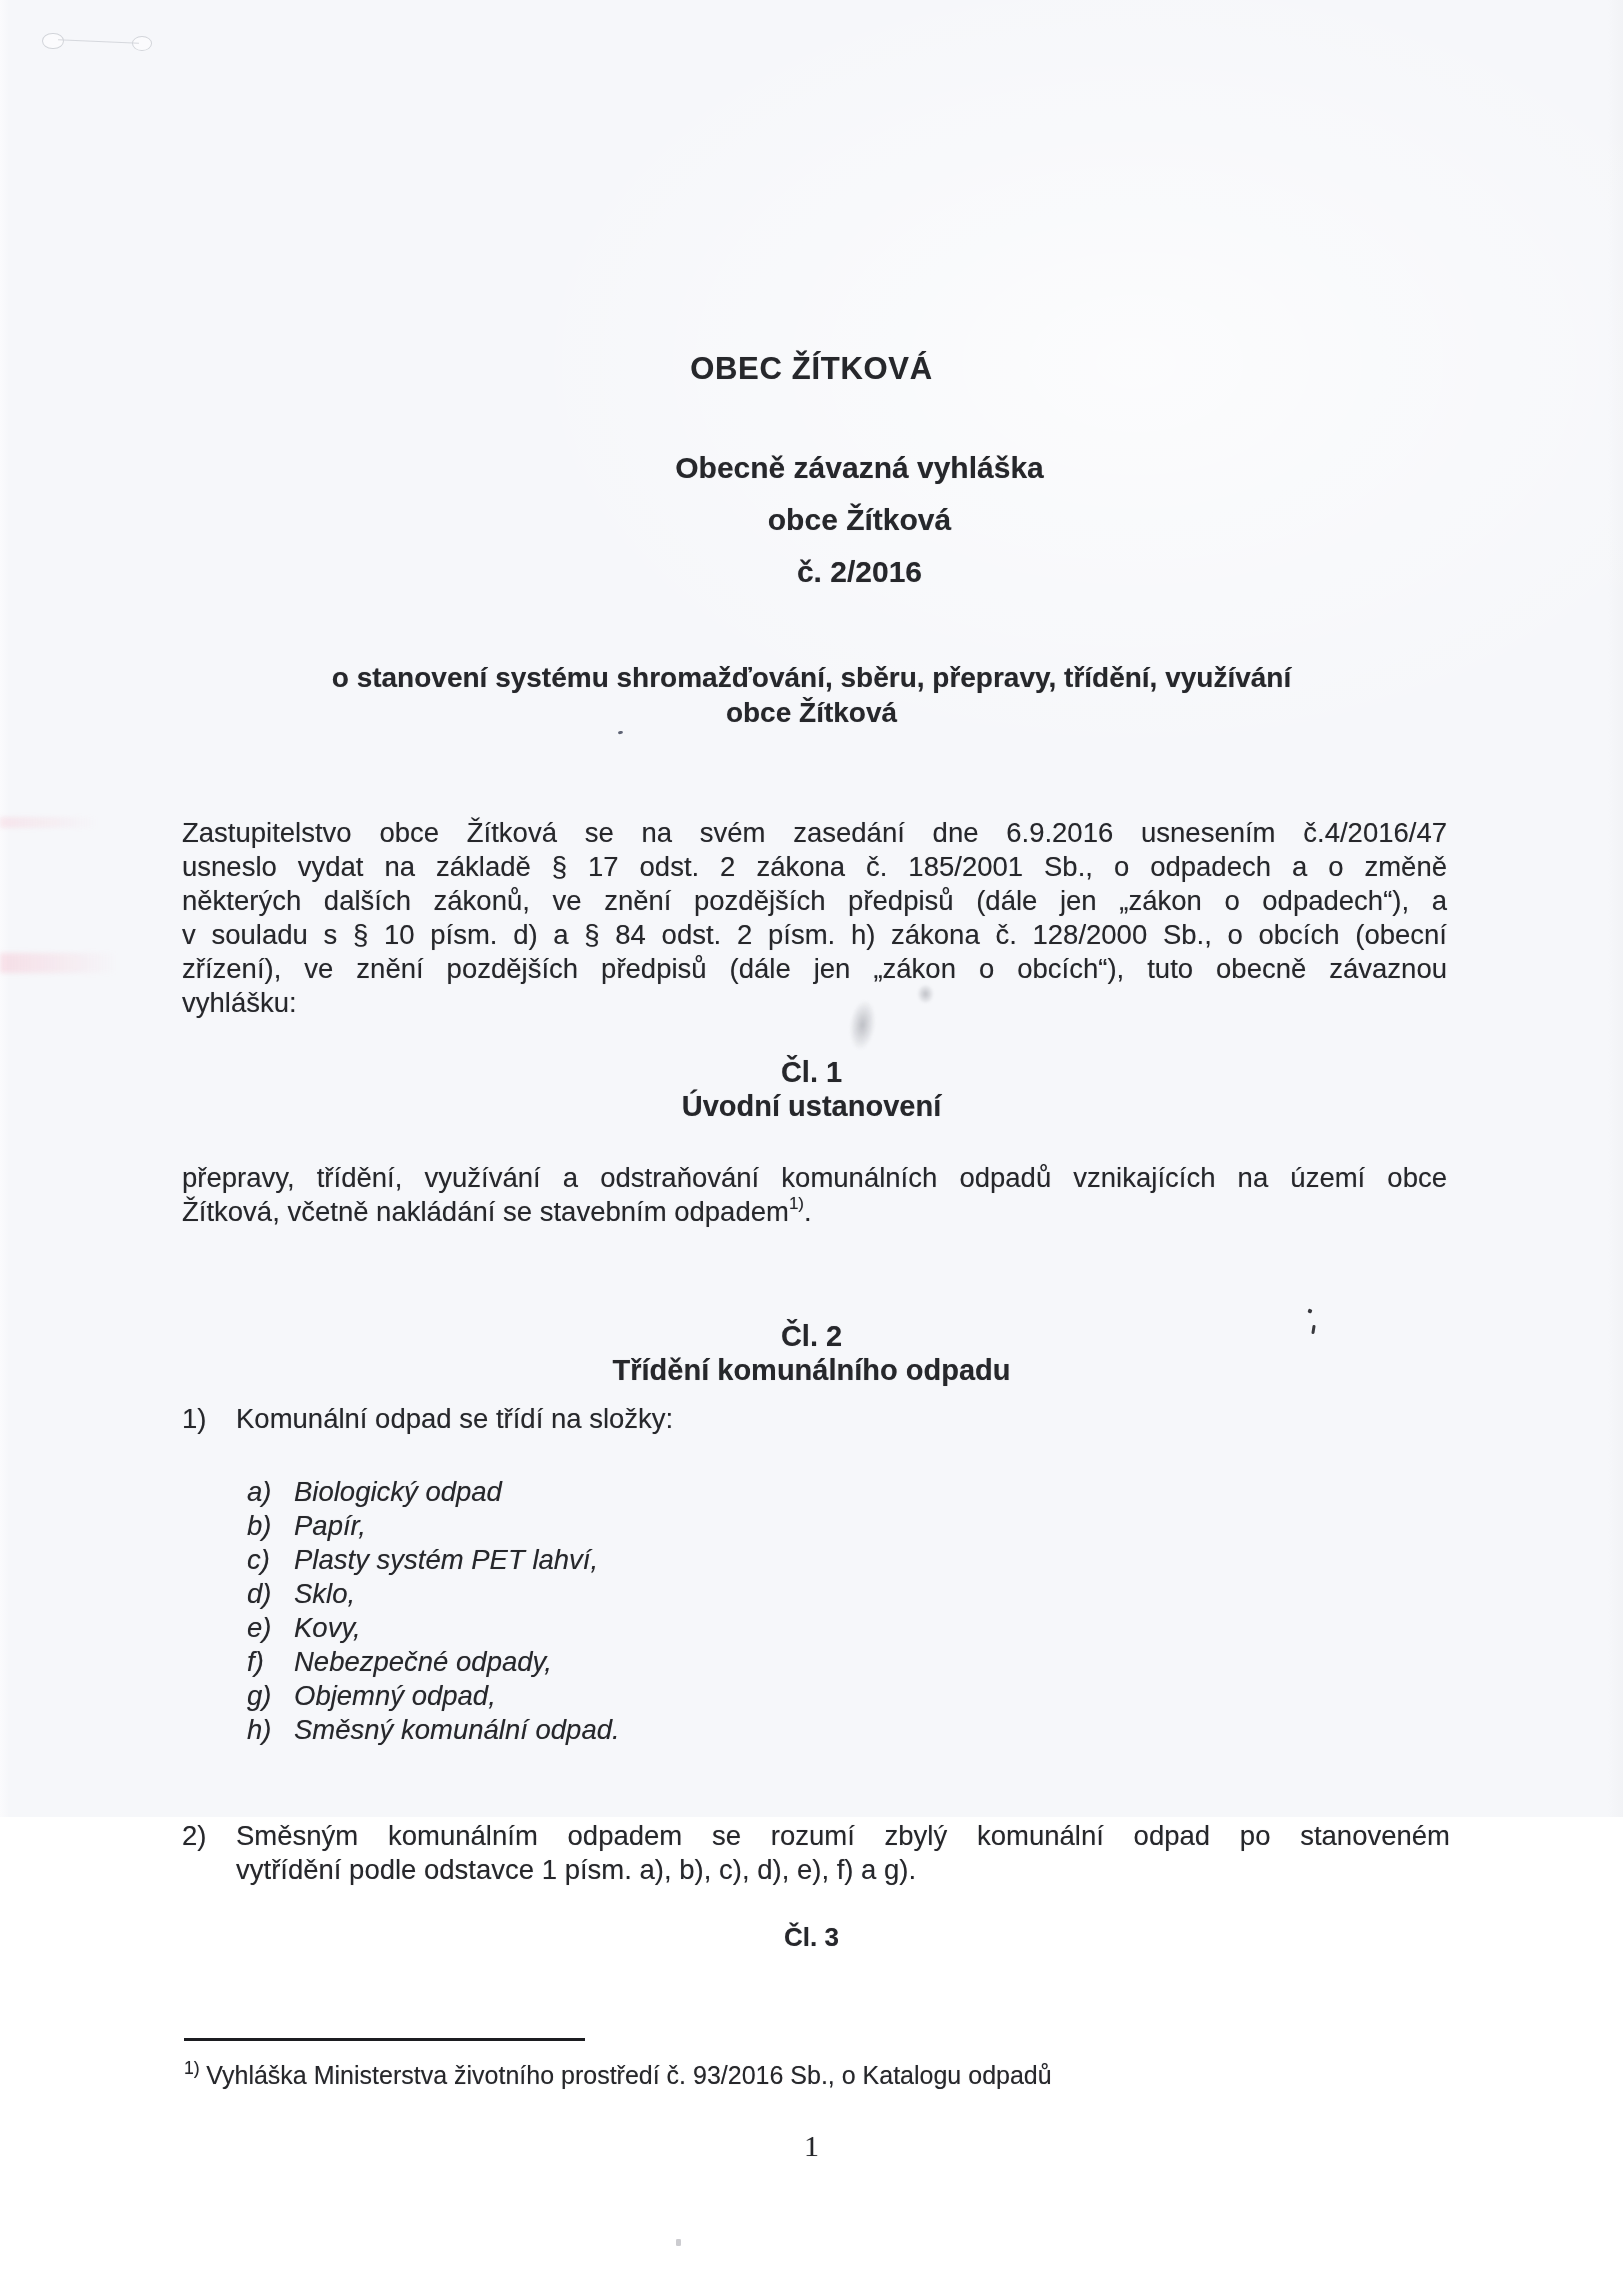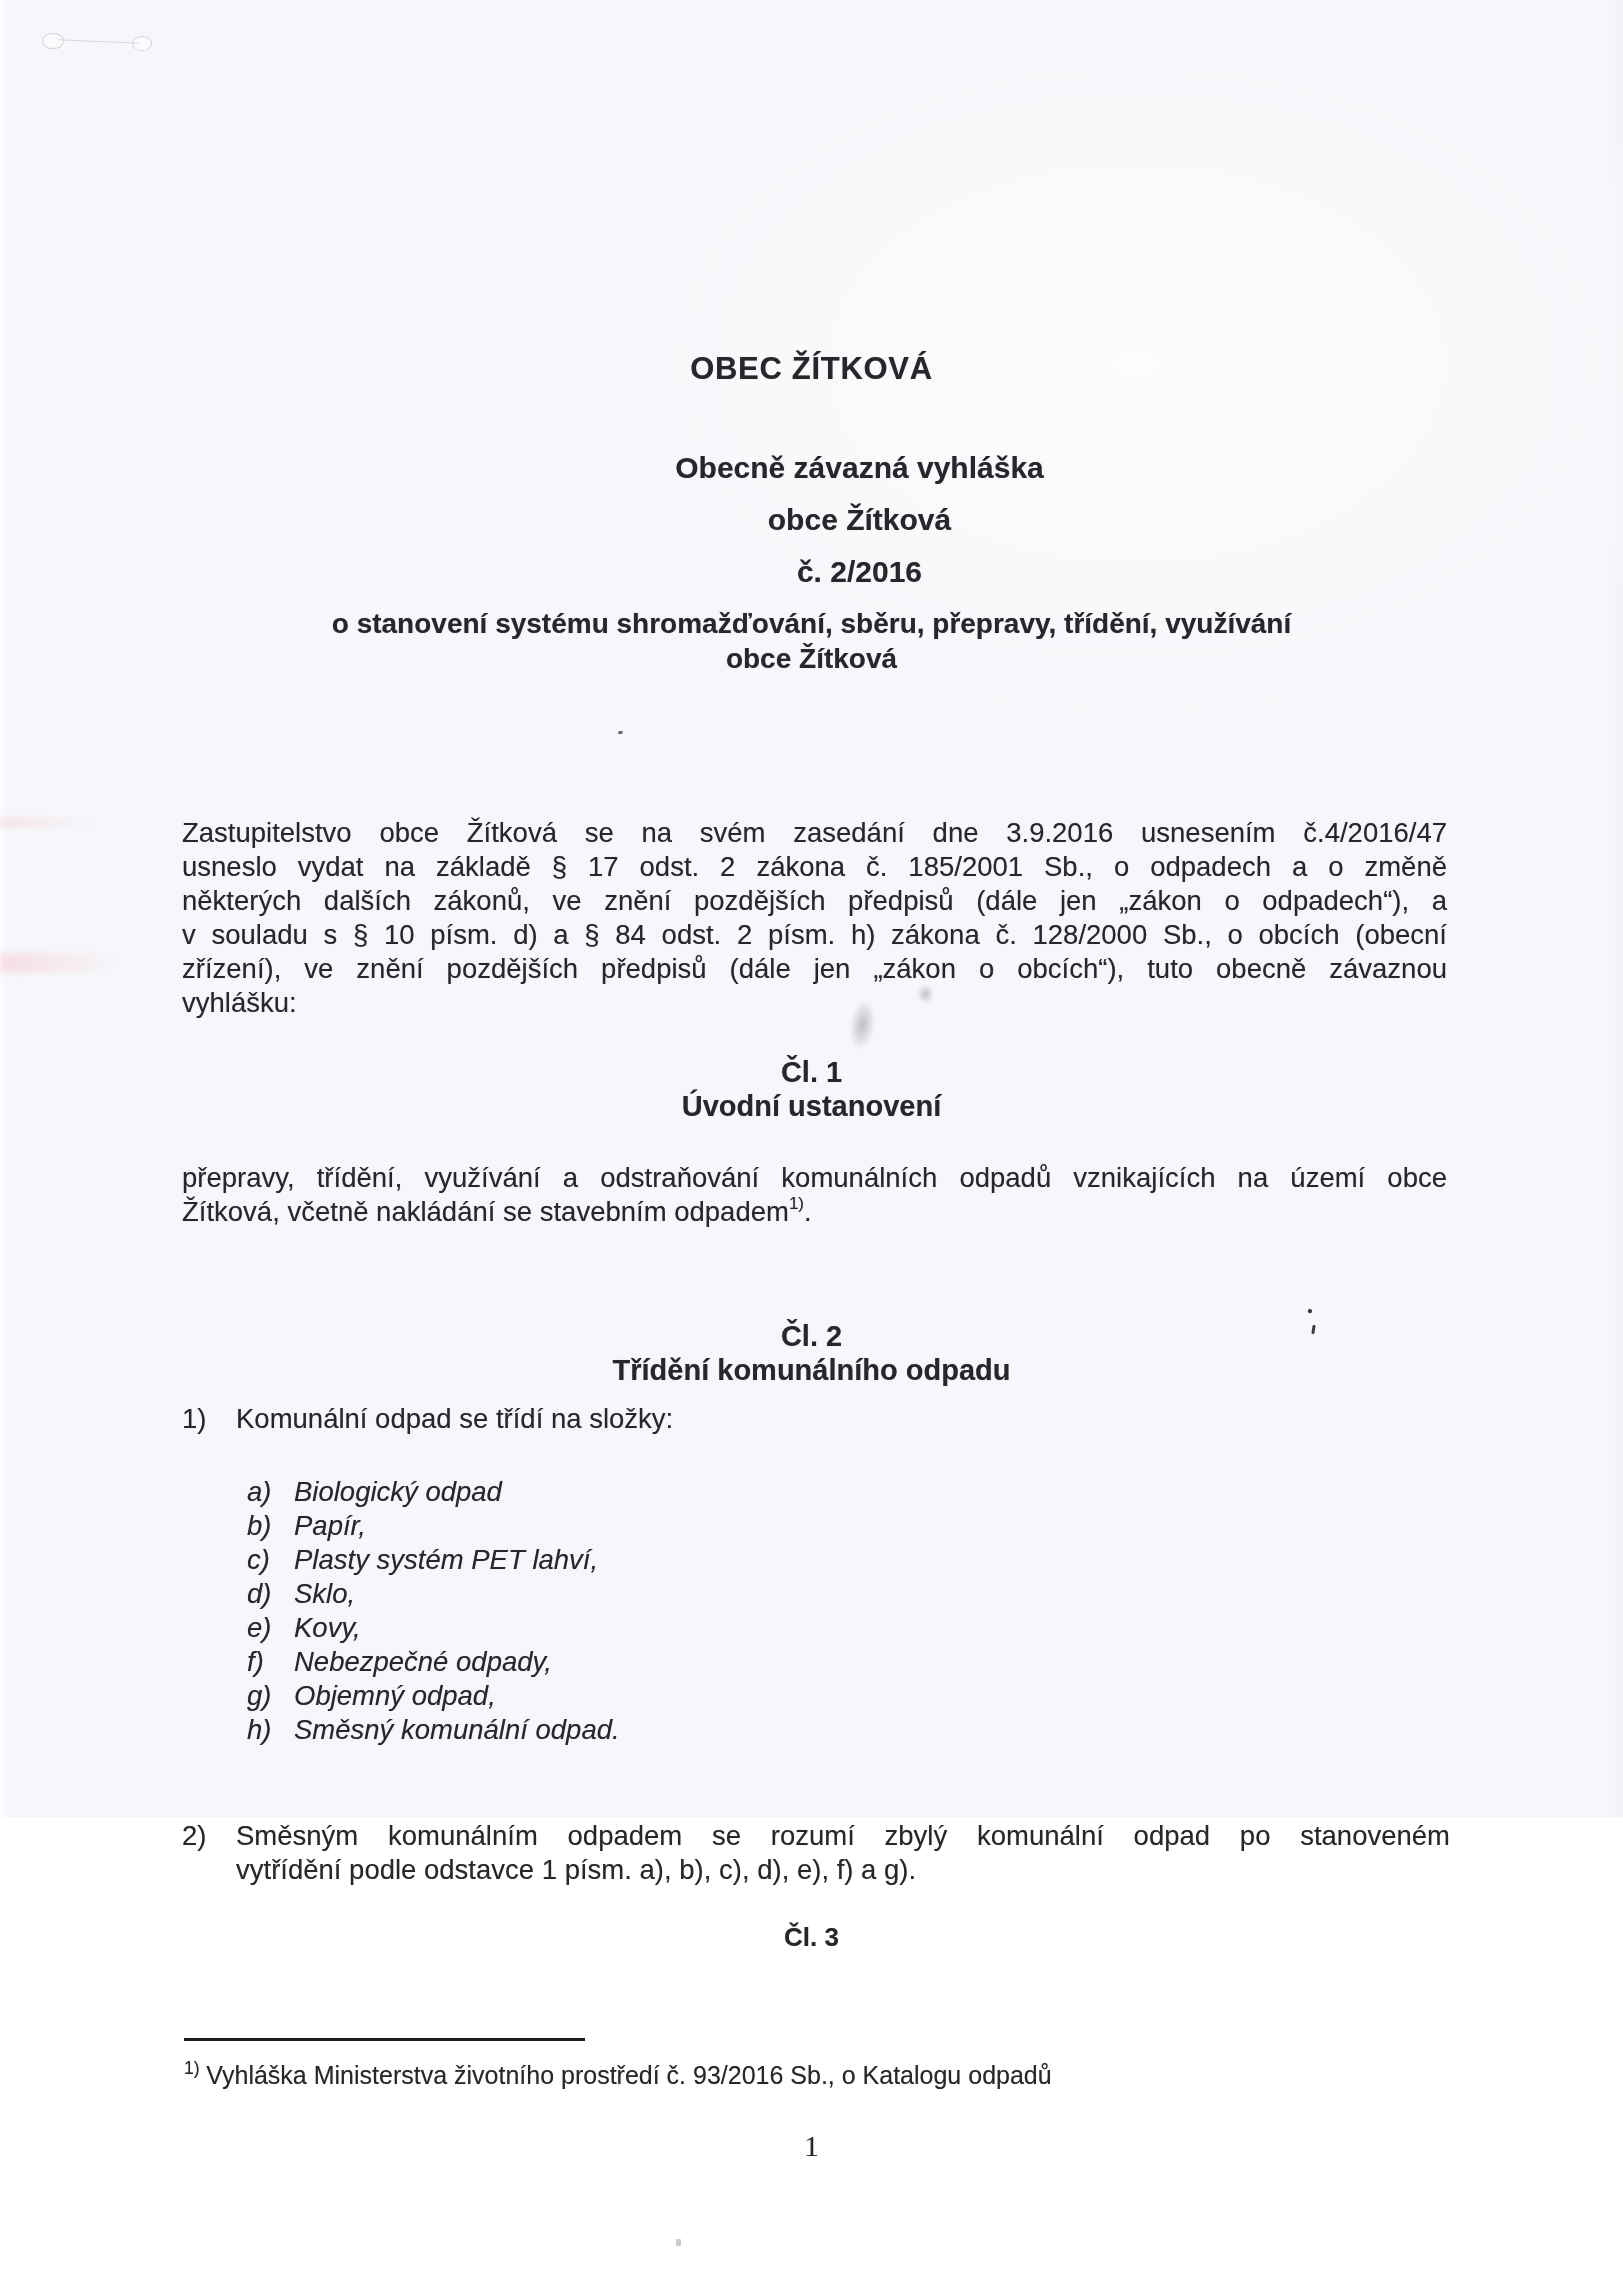--- a/index.html
+++ b/index.html
@@ -16,21 +16,21 @@
     font-family: "Liberation Sans", "DejaVu Sans", sans-serif;
     color: #26272b;
   }
   .txt { text-shadow: 0 0 0.8px rgba(40,40,45,0.38); }
 
   .abs { position: absolute; }
   .center { left: 0; width: 1623px; text-align: center; }
 
   .doc-title   { top: 350px;  font-size: 31px; font-weight: bold; line-height: 38px; letter-spacing: 0.7px; }
   .doc-header  { top: 442px;  font-size: 30px; font-weight: bold; line-height: 52px; margin-left: 48px; }
-  .subject     { top: 606px;  font-size: 28px; font-weight: bold; line-height: 35px; }
+  .subject     { top: 660px;  font-size: 28px; font-weight: bold; line-height: 35px; }
 
   .bodyblock   { left: 182px; width: 1265px; font-size: 27.5px; line-height: 34px; }
   .preamble    { top: 816px; }
   .art1-head   { top: 1055px; font-size: 29px; font-weight: bold; line-height: 34px; }
   .art1-body   { top: 1161px; }
   .art2-head   { top: 1299px; font-size: 29px; font-weight: bold; line-height: 34px; margin-top: 20px; }
   .art3-head   { top: 1920px; font-size: 26px; font-weight: bold; line-height: 34px; }
 
   .jline { text-align: justify; text-align-last: justify; }
   .nline { text-align: left; }
@@ -95,21 +95,21 @@
     <div>obce Žítková</div>
     <div>č. 2/2016</div>
   </div>
 
   <div class="abs center subject txt">
     <div>o stanovení systému shromažďování, sběru, přepravy, třídění, využívání</div>
     <div>obce Žítková</div>
   </div>
 
   <div class="abs bodyblock preamble txt">
-    <div class="jline">Zastupitelstvo obce Žítková se na svém zasedání dne 3.9.2016 usnesením č.4/2016/47</div>
+    <div class="jline">Zastupitelstvo obce Žítková se na svém zasedání dne 6.9.2016 usnesením č.4/2016/47</div>
     <div class="jline">usneslo vydat na základě § 17 odst. 2 zákona č. 185/2001 Sb., o odpadech a o změně</div>
     <div class="jline">některých dalších zákonů, ve znění pozdějších předpisů (dále jen „zákon o odpadech“), a</div>
     <div class="jline">v souladu s § 10 písm. d) a § 84 odst. 2 písm. h) zákona č. 128/2000 Sb., o obcích (obecní</div>
     <div class="jline">zřízení), ve znění pozdějších předpisů (dále jen „zákon o obcích“), tuto obecně závaznou</div>
     <div class="nline">vyhlášku:</div>
   </div>
 
   <div class="abs center art1-head txt">
     <div>Čl. 1</div>
     <div>Úvodní ustanovení</div>

